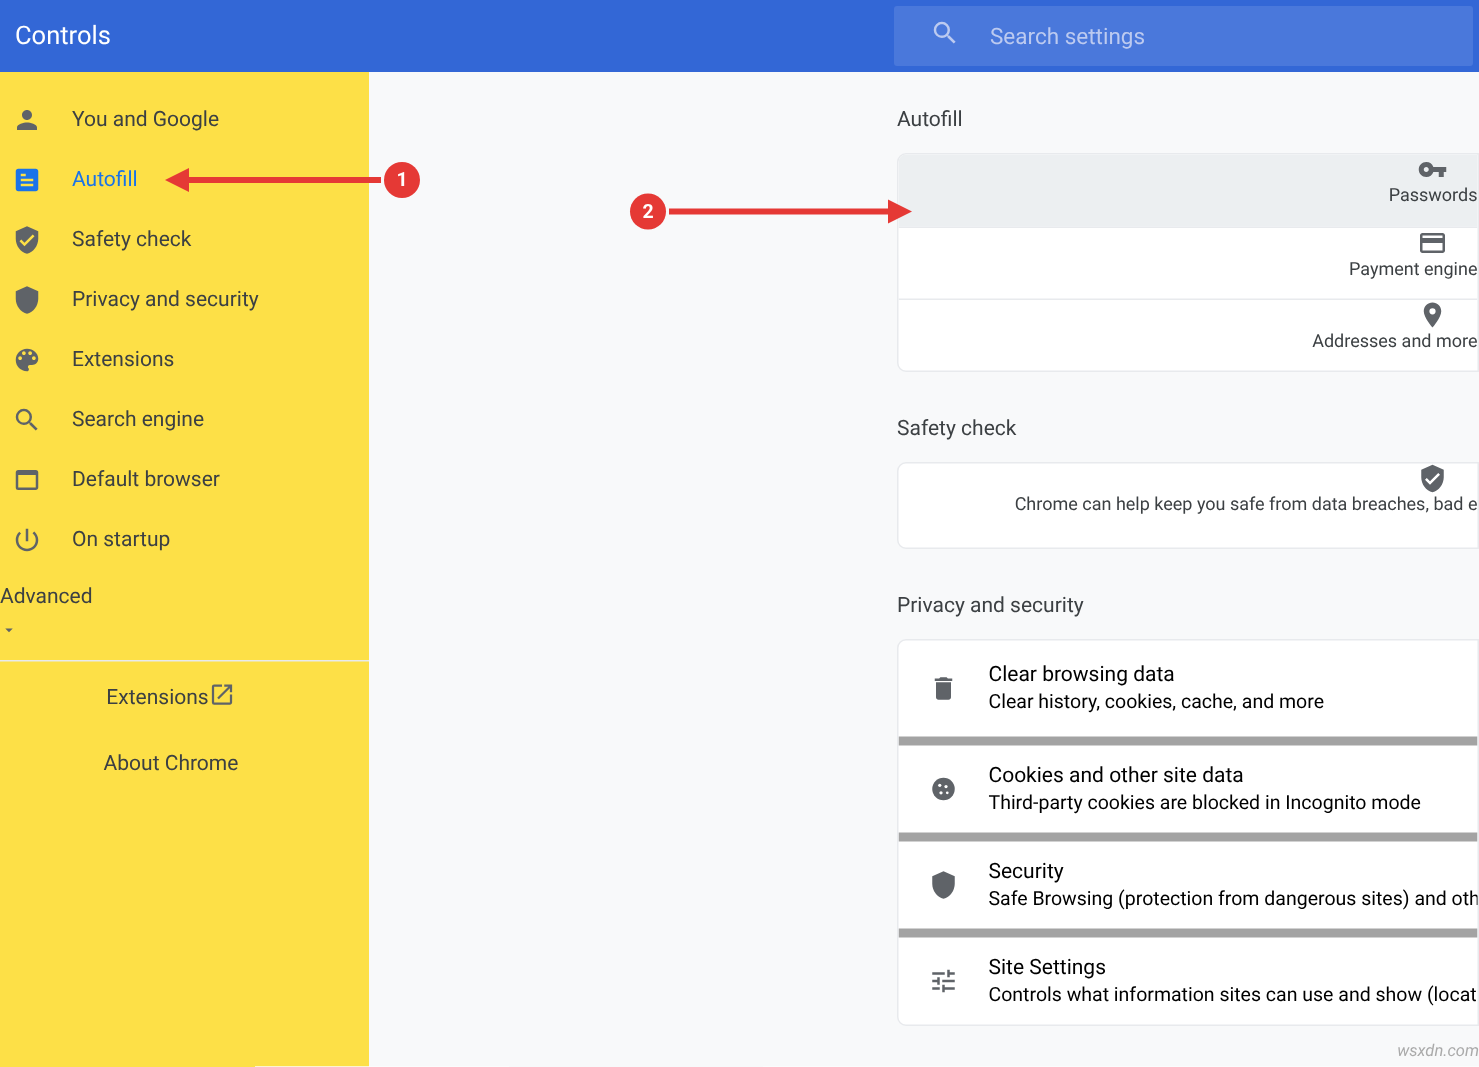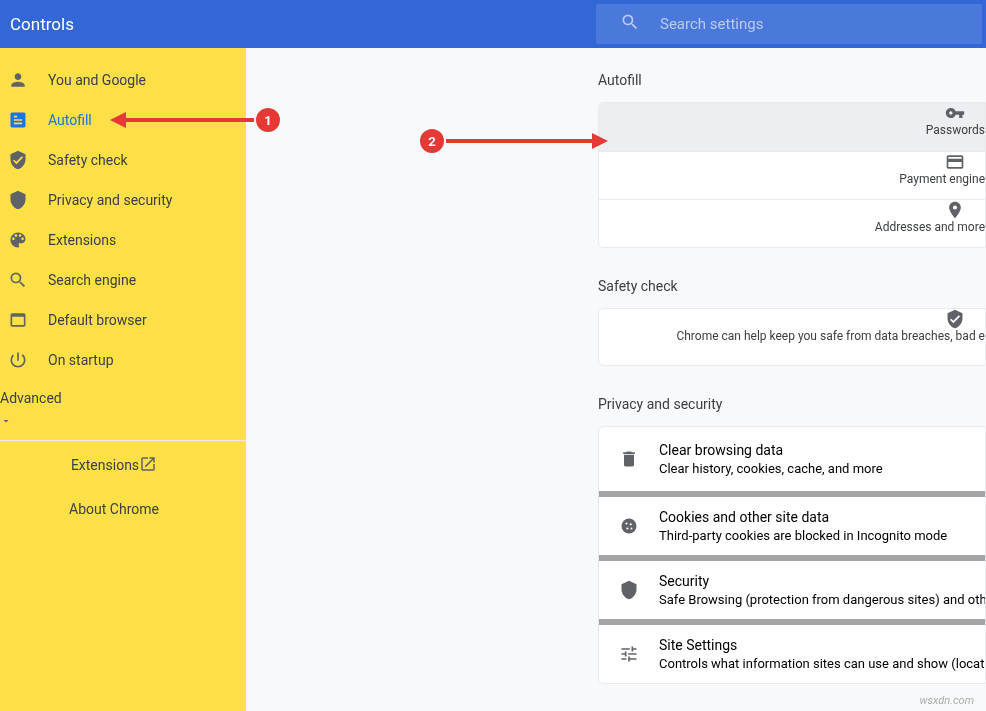--- a/index.html
+++ b/index.html
@@ -42,21 +42,21 @@
   .content-block { margin-left: 0; }
   
   
   .anno { position: absolute; pointer-events: none; }
   .badge { width: 24px; height: 24px; border-radius: 50%; background: #e53935; color: #fff; font-size: 13px; font-weight: bold; display: flex; align-items: center; justify-content: center; position: absolute; }
   .arrow-line { height: 4px; background: #e53935; position: absolute; }
   .arrow-head { width: 0; height: 0; border-top: 8px solid transparent; border-bottom: 8px solid transparent; position: absolute; }
   .arrow-head.left { border-right: 16px solid #e53935; }
   .arrow-head.right { border-left: 16px solid #e53935; }
   
-  .watermark { position: absolute; bottom: 4px; right: 12px; font-size: 11px; color: #aaa; font-style: italic; }
+  .watermark { position: absolute; bottom: 4px; right: 0; font-size: 11px; color: #aaa; font-style: italic; }
 </style>
 </head>
 <body>
 
 <div class="header">
   <div class="header-title">Controls</div>
   <div class="search-wrap">
     <span>
       <svg viewBox="0 0 24 24">
           <path d="M15.5 14h-.79l-.28-.27A6.471 6.471 0 0016 9.5 6.5 6.5 0 109.5 16c1.61 0 3.09-.59 4.23-1.57l.27.28v.79l5 4.99L20.49 19l-4.99-5zm-6 0C7.01 14 5 11.99 5 9.5S7.01 5 9.5 5 14 7.01 14 9.5 11.99 14 9.5 14z"></path>

